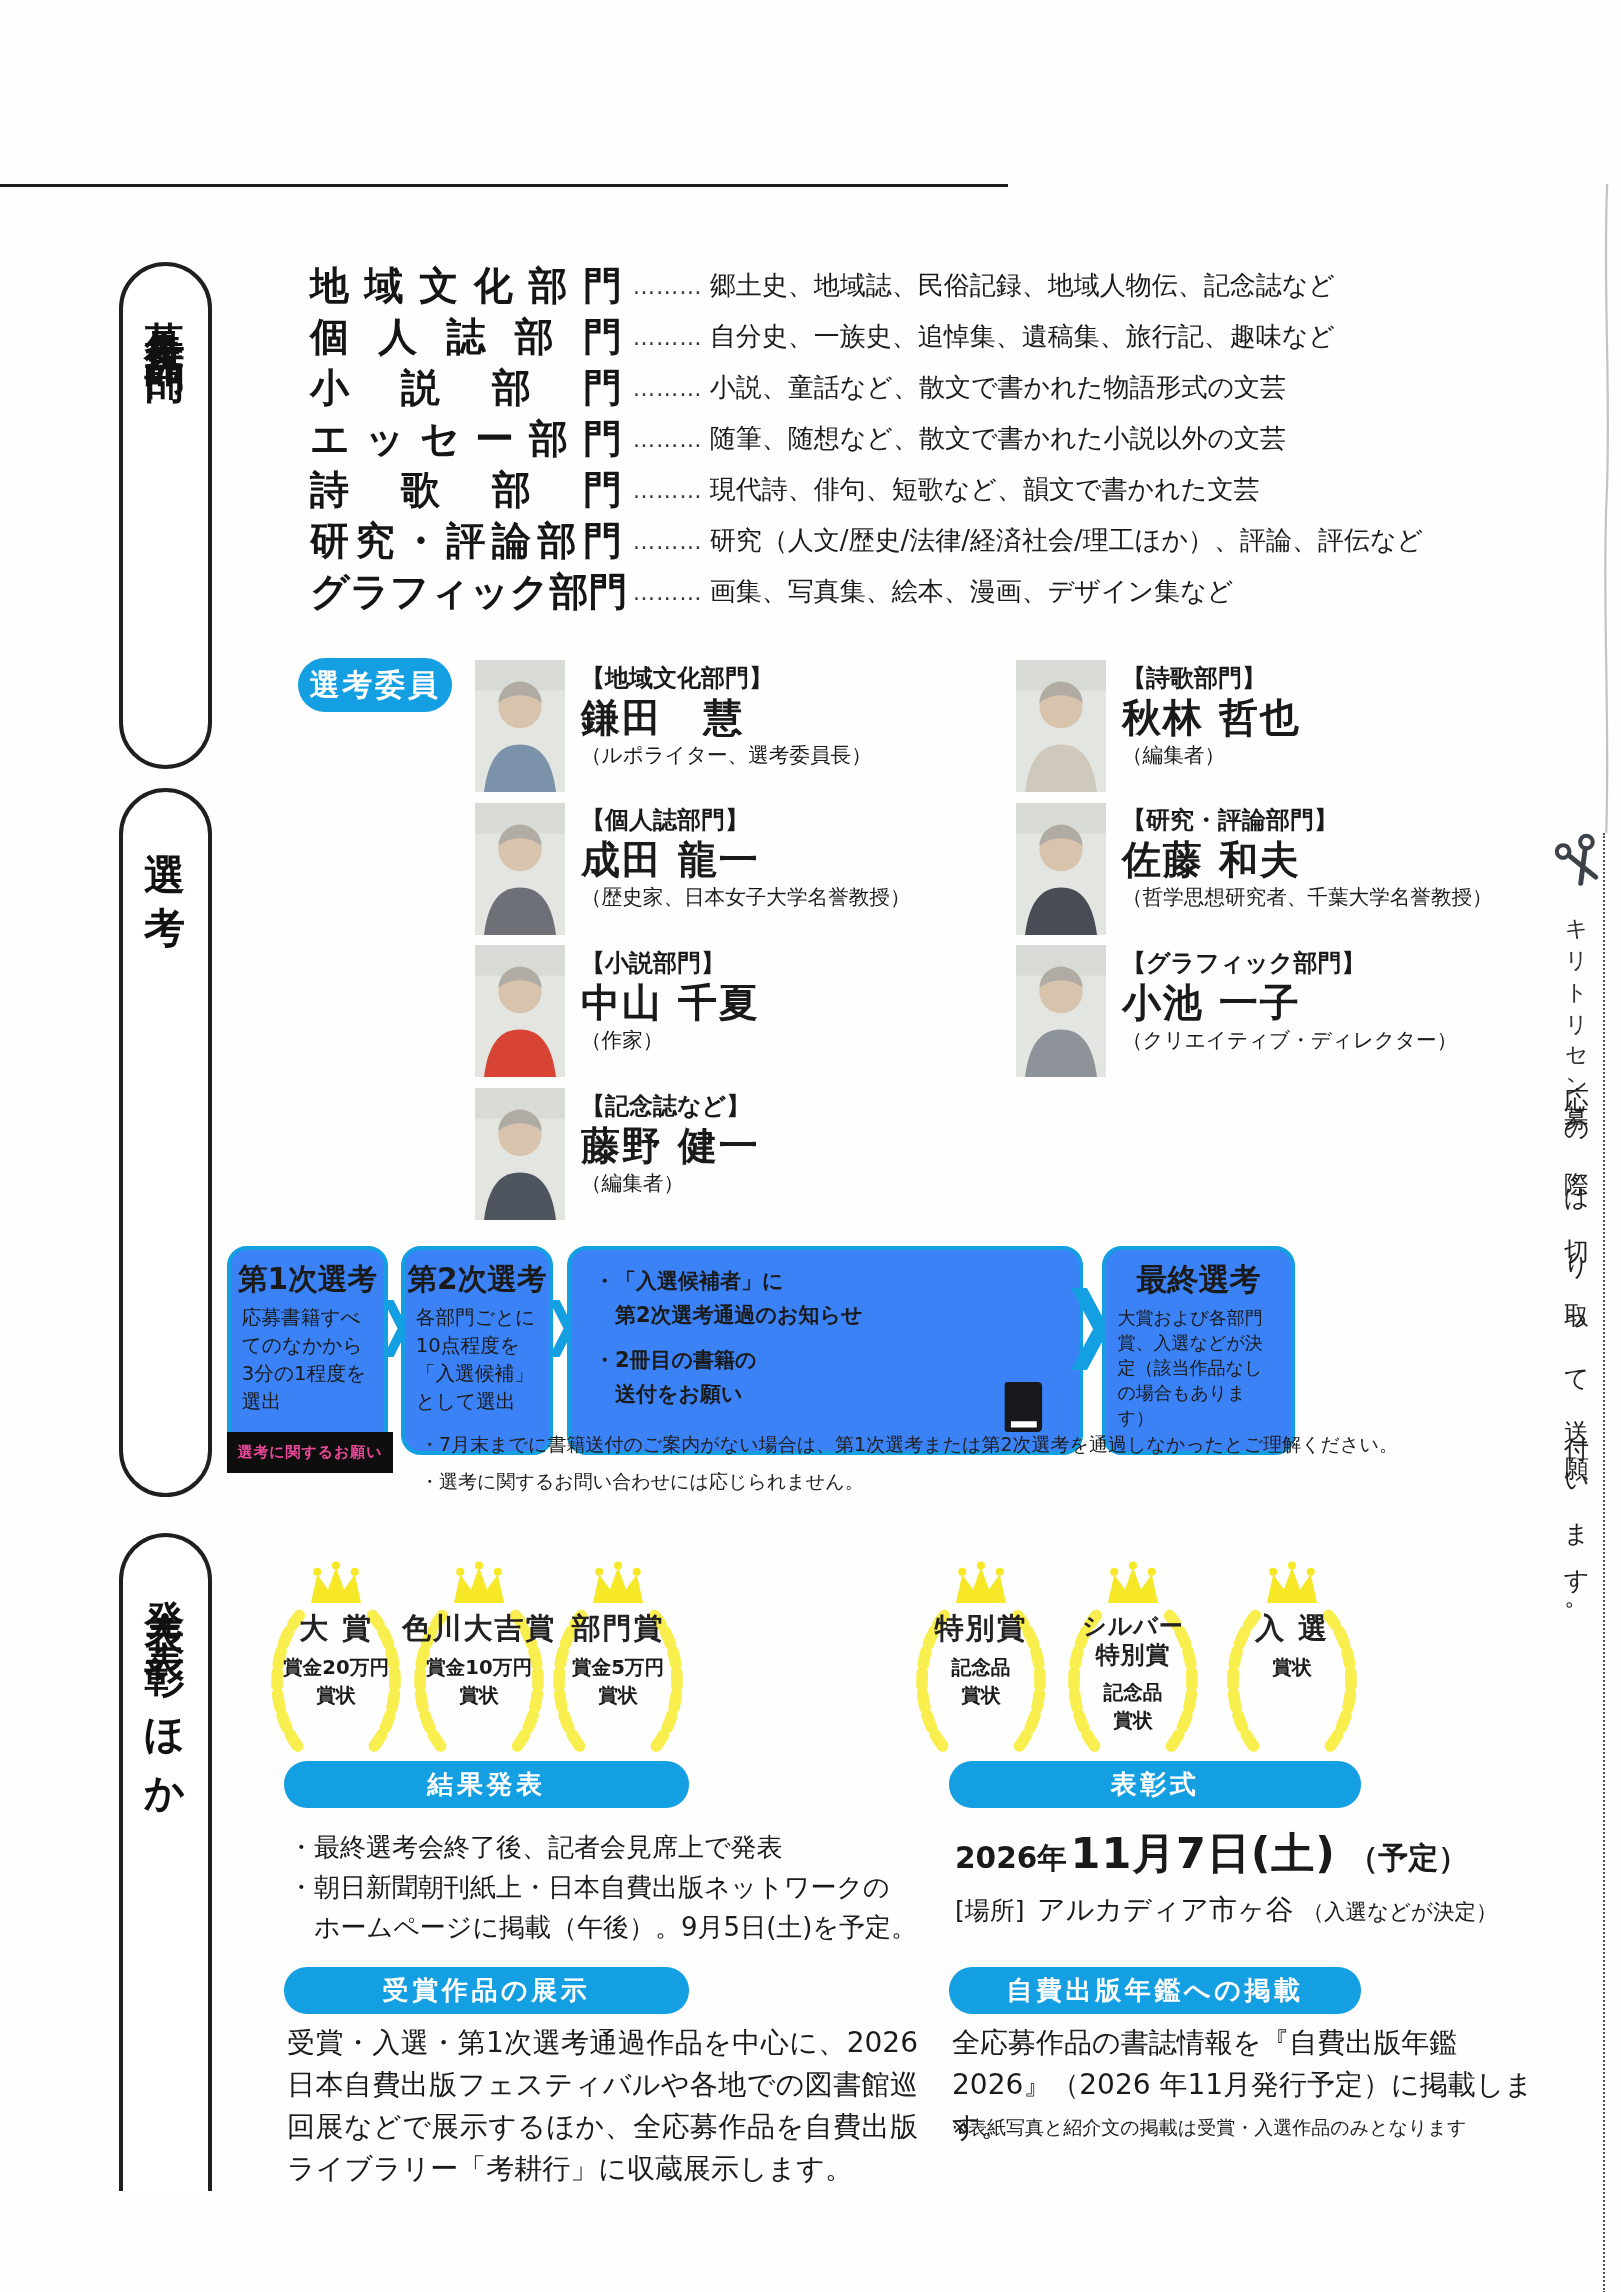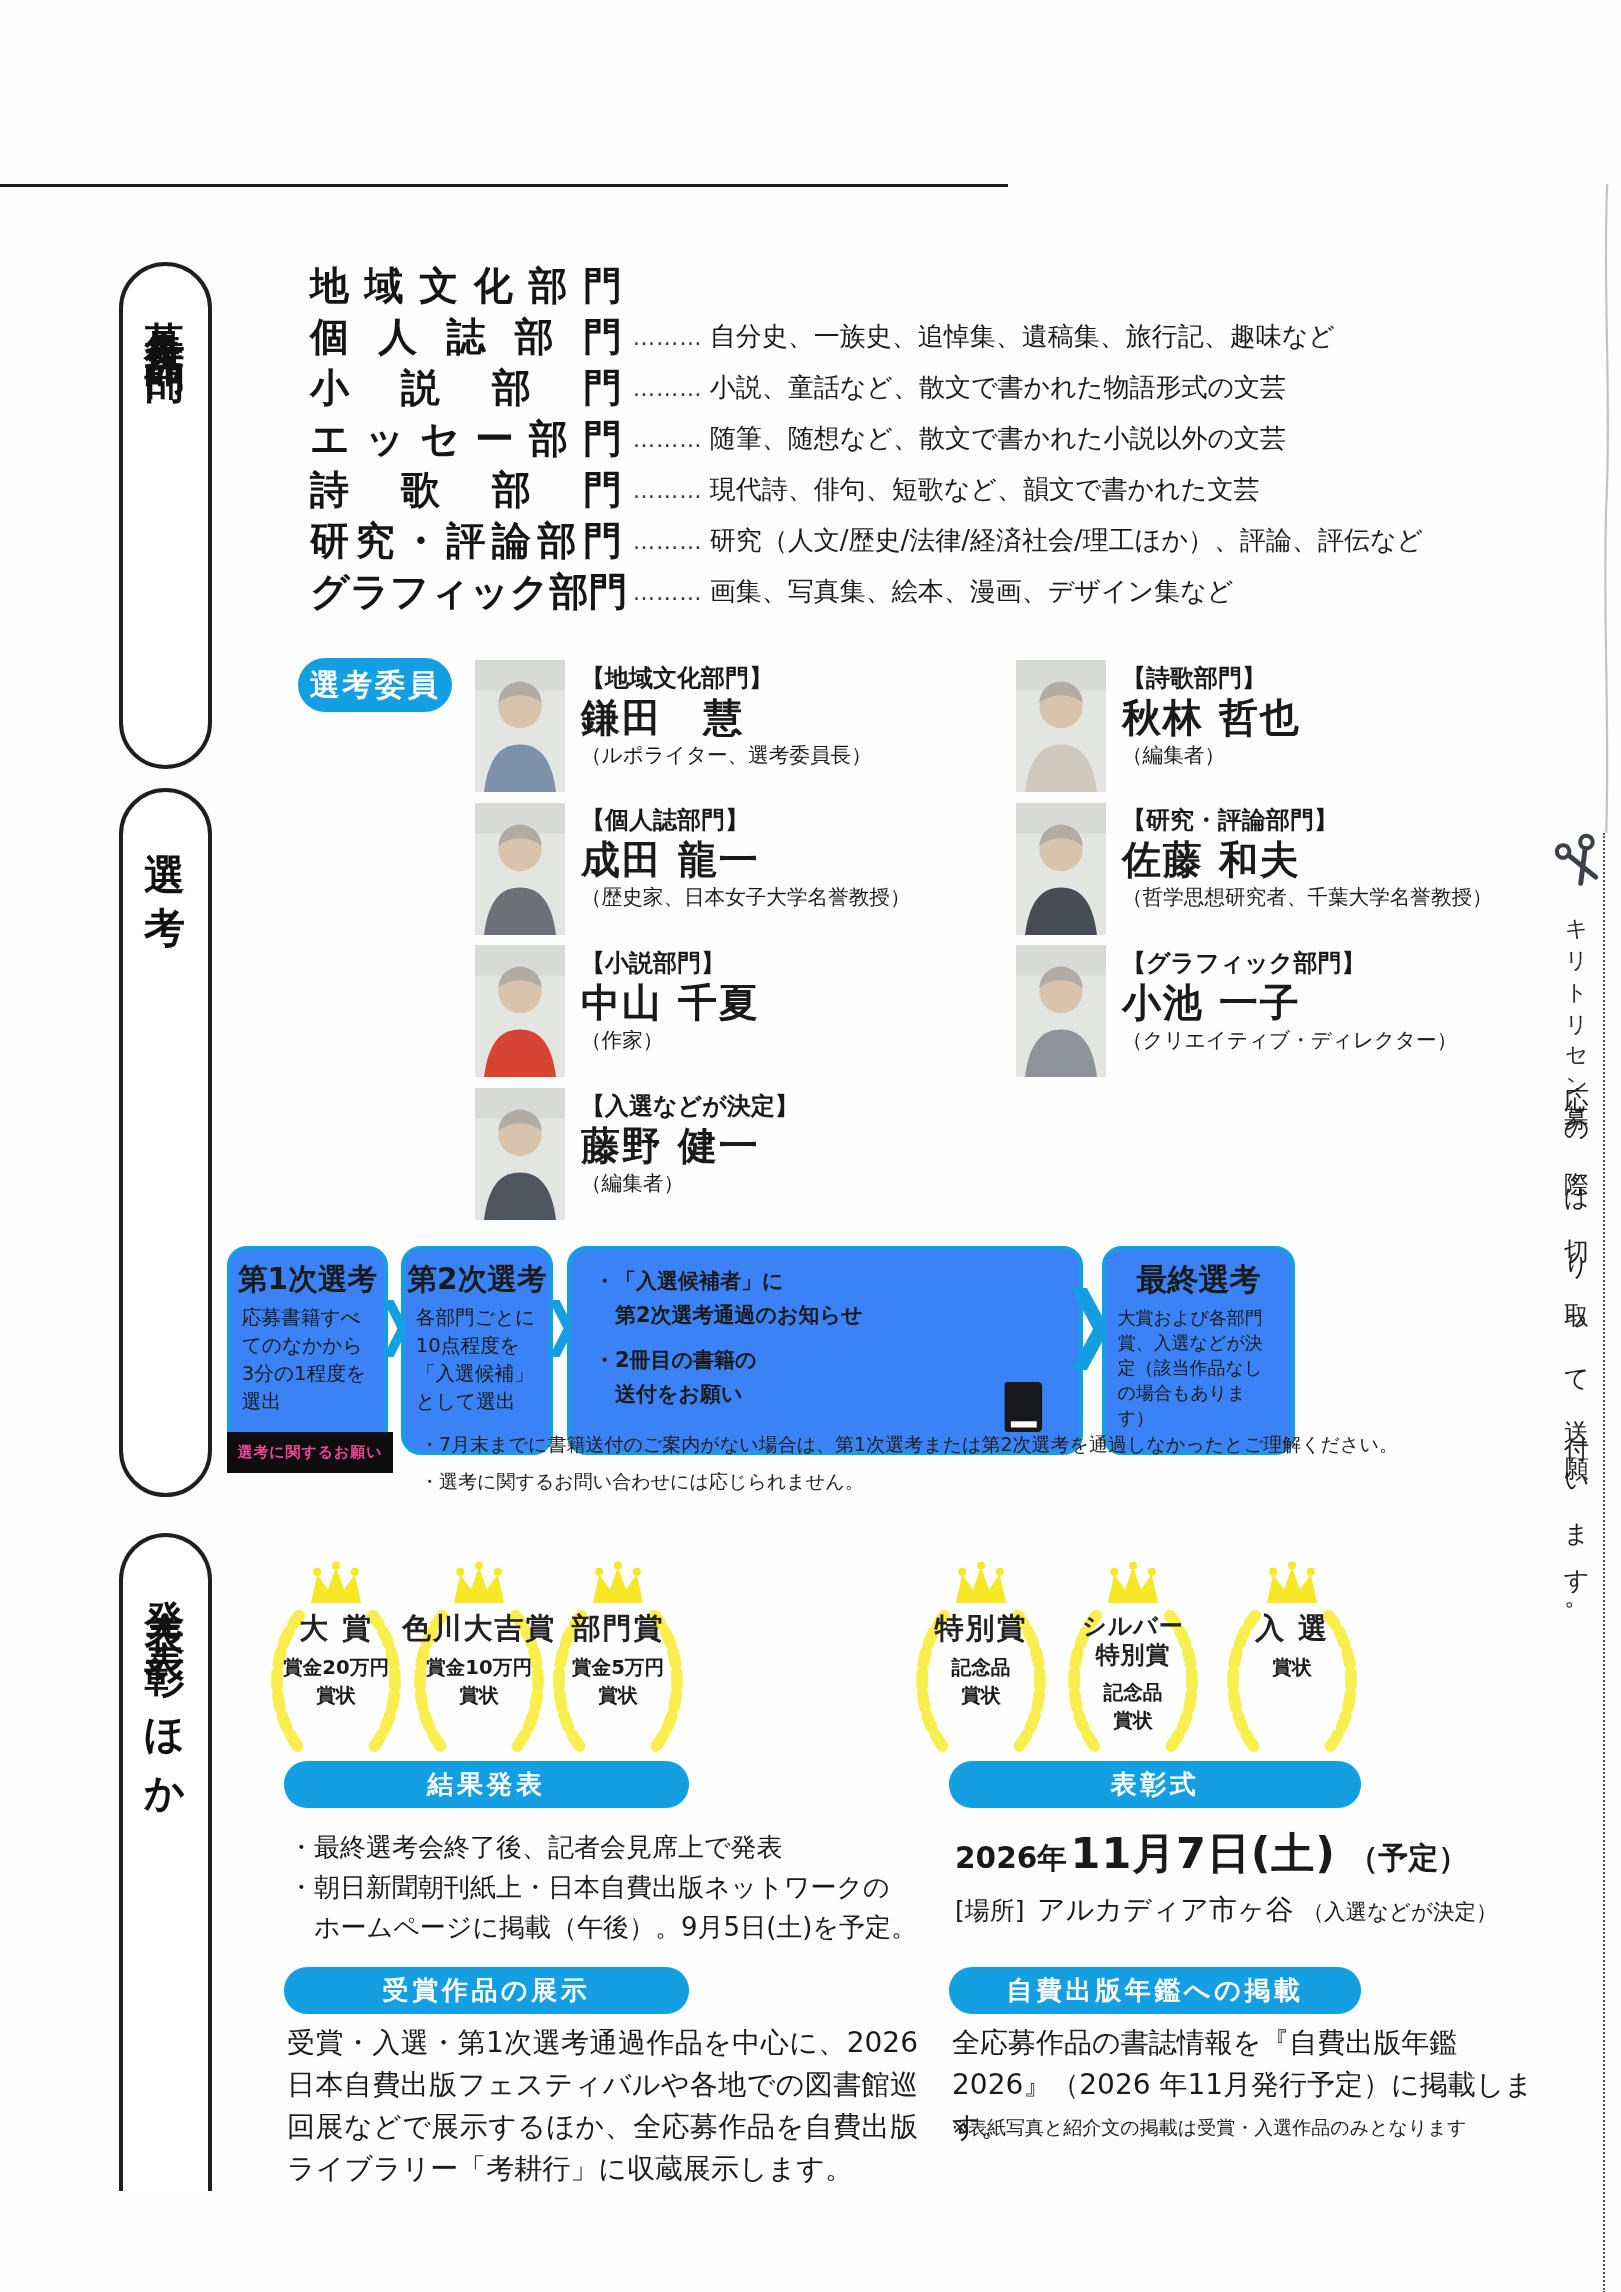--- a/index.html
+++ b/index.html
@@ -123,20 +123,21 @@
   <div id="category-list">
       <div class="cat-row">
         <div class="cat-name">
           <span class="cat-ch">地</span>
           <span class="cat-ch">域</span>
           <span class="cat-ch">文</span>
           <span class="cat-ch">化</span>
           <span class="cat-ch">部</span>
           <span class="cat-ch">門</span>
         </div>
+        <div class="cat-desc"><span class="leader">………</span><span>郷土史、地域誌、民俗記録、地域人物伝、記念誌など</span></div>
       </div>
       <div class="cat-row">
         <div class="cat-name">
           <span class="cat-ch">個</span>
           <span class="cat-ch">人</span>
           <span class="cat-ch">誌</span>
           <span class="cat-ch">部</span>
           <span class="cat-ch">門</span>
         </div>
         <div class="cat-desc"><span class="leader">………</span><span>自分史、一族史、追悼集、遺稿集、旅行記、趣味など</span></div>
@@ -251,21 +252,21 @@
         <div class="photo">
           <svg viewBox="0 0 100 147" preserveAspectRatio="none">
     <rect width="100" height="147" fill="#e3e5e1"></rect>
     <rect width="100" height="34" fill="#d7dad5"></rect>
     <circle cx="50" cy="52" r="24" fill="#d8c3ad"></circle>
     <path d="M26,48 a24,24 0 0 1 48,0 a32,26 0 0 0 -48,0 Z" fill="#b0aca3"></path>
     <path d="M10,147 C15,106 31,94 50,94 C69,94 85,106 90,147 Z" fill="#4E555F"></path>
   </svg>
         </div>
         <div class="jinfo">
-          <div class="jcat">【入選などが決定】</div>
+          <div class="jcat">【記念誌など】</div>
           <div class="jname">藤野 健一</div>
           <div class="jrole">（編集者）</div>
         </div>
       </div>
     </div>
   <div class="judge-col" id="judges-right">
       <div class="judge">
         <div class="photo">
           <svg viewBox="0 0 100 147" preserveAspectRatio="none">
     <rect width="100" height="147" fill="#e3e5e1"></rect>

